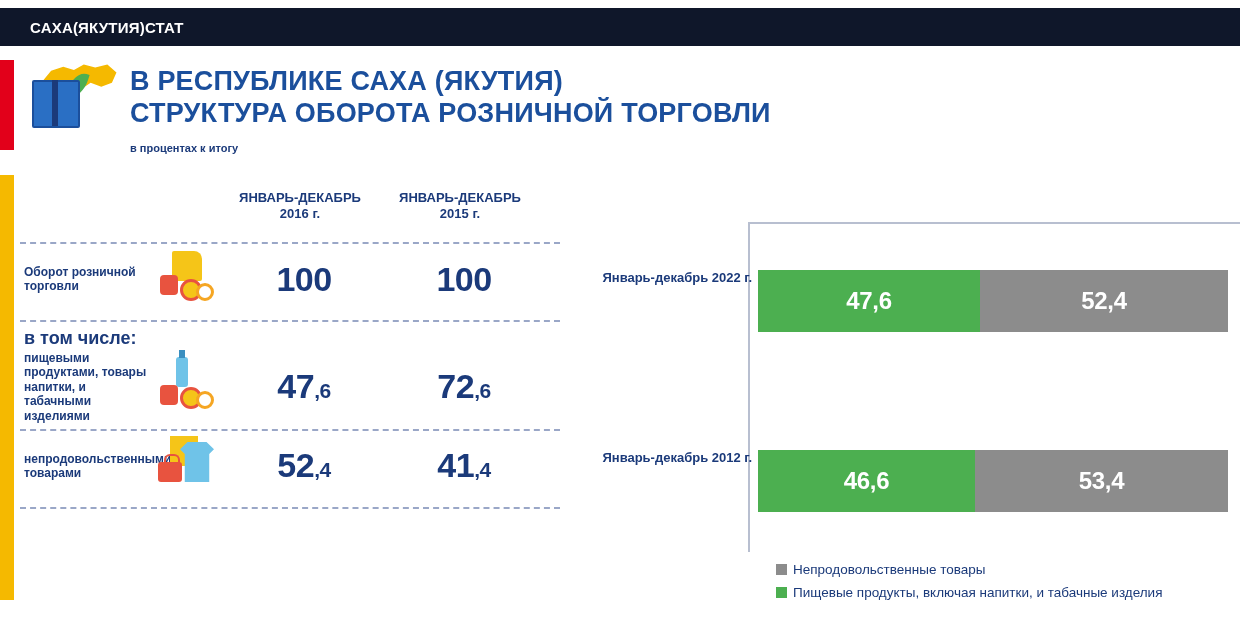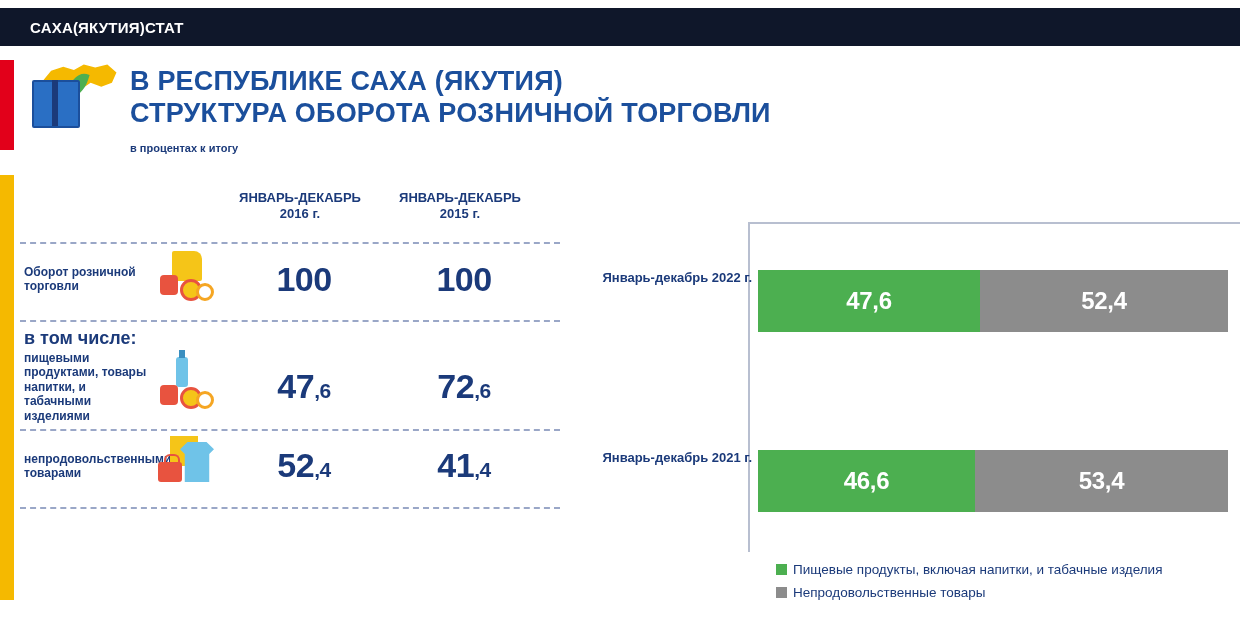--- a/index.html
+++ b/index.html
@@ -403,30 +403,30 @@
 
   <div class="bargroup bg1">
     <div class="bar-label">Январь-декабрь 2022 г.</div>
     <div class="bar">
       <div class="seg seg-food" style="width:222px">47,6</div>
       <div class="seg seg-nonfood" style="width:248px">52,4</div>
     </div>
   </div>
 
   <div class="bargroup bg2">
-    <div class="bar-label">Январь-декабрь 2021 г.</div>
+    <div class="bar-label">Январь-декабрь 2012 г.</div>
     <div class="bar">
       <div class="seg seg-food" style="width:217px">46,6</div>
       <div class="seg seg-nonfood" style="width:253px">53,4</div>
     </div>
   </div>
 
   <div class="legend">
     <div class="legend-item">
+      <span class="legend-swatch sw-nonfood"></span>
+      <span>Непродовольственные товары</span>
+    </div>
+    <div class="legend-item">
       <span class="legend-swatch sw-food"></span>
       <span>Пищевые продукты, включая напитки, и табачные изделия</span>
     </div>
-    <div class="legend-item">
-      <span class="legend-swatch sw-nonfood"></span>
-      <span>Непродовольственные товары</span>
-    </div>
   </div>
 </div>
 
 </body></html>

